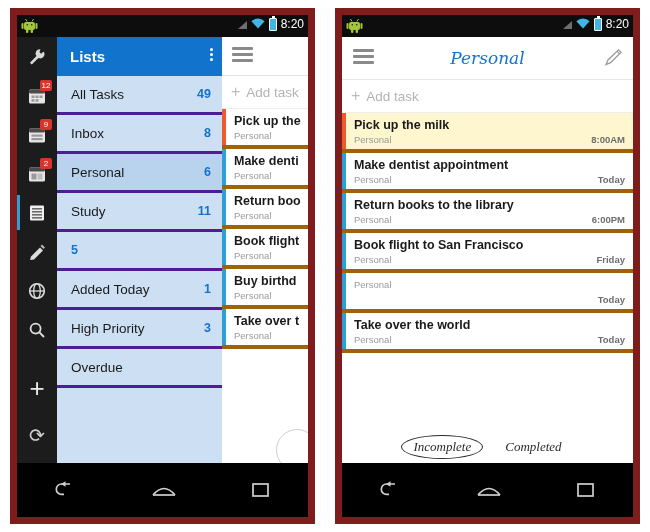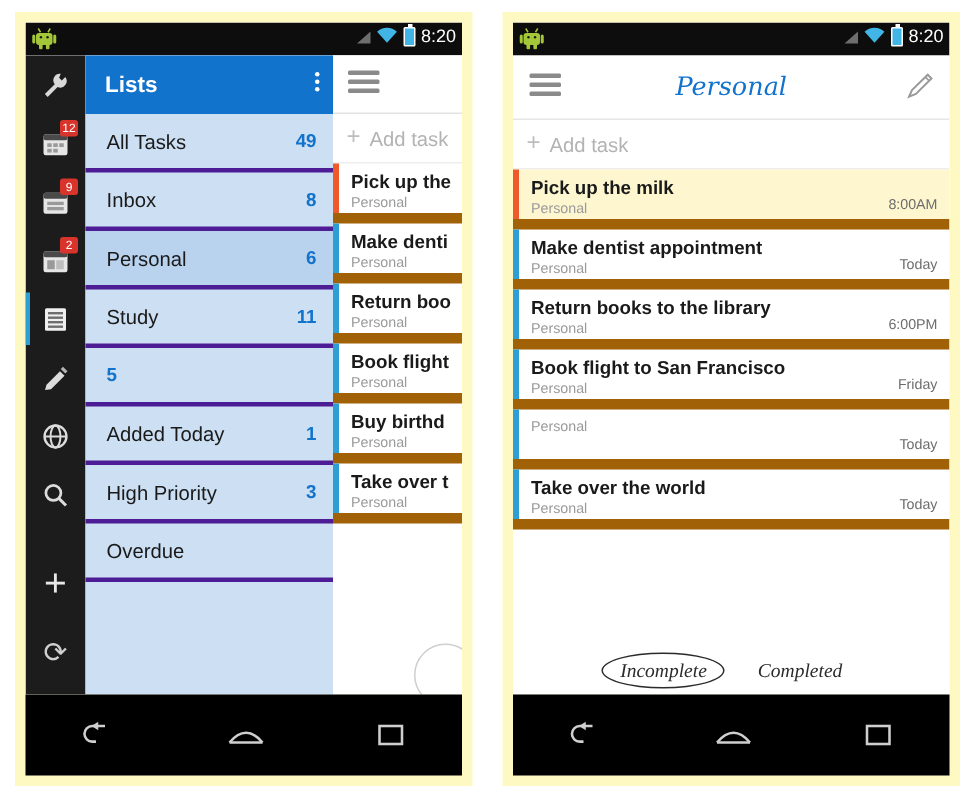--- a/index.html
+++ b/index.html
@@ -11,21 +11,21 @@
     overflow: hidden;
   }
   .stage { position: relative; width: 650px; height: 532px; background: #fff; }
 
   
   .phone {
     position: absolute;
     top: 8px;
     width: 305px;
     height: 516px;
-    background: #fef9c3;
+    background: #7f1d1d;
   }
   .phone.left { left: 10px; }
   .phone.right { left: 335px; }
 
   .screen {
     position: absolute;
     left: 7px; top: 7px;
     width: 291px;
     height: 448px;
     background: #fff;
@@ -183,34 +183,34 @@
     display: flex; align-items: center;
     color: #b3b3b3; font-size: 13.5px;
     padding-left: 9px;
     border-bottom: 1px solid #ededed;
   }
   .addtask .plus { font-size: 16px; margin-right: 6px; color: #bdbdbd; }
 
   .task {
     position: relative;
     height: 40px;
-    border-bottom: 7px solid #a16207;
+    border-bottom: 4px solid #a16207;
     padding: 5px 8px 0 12px;
   }
   .task .bar {
     position: absolute; left: 0; top: 0; bottom: 0; width: 4px;
     background: #2e9fd4;
   }
   .task.accent .bar { background: #f0592b; }
   .task.highlight { background: #fdf6cf; }
   .task .t1 { font-size: 12.5px; color: #1a1a1a; font-weight: bold; line-height: 15px; white-space: nowrap; }
   .task .t2 { font-size: 9.5px; color: #9a9a9a; line-height: 13px; }
   .task .when {
     position: absolute; right: 8px; bottom: 4px;
-    font-size: 9.5px; color: #6d6d6d; font-weight: normal;
+    font-size: 9.5px; color: #6d6d6d; font-weight: bold;
   }
   .tag {
     display: inline-block;
     background: #cfe5f6; color: #2f7fc1;
     font-size: 9px; padding: 1px 4px; border-radius: 2px;
     vertical-align: 2px; margin-left: 4px; font-weight: normal;
   }
 
   
   .full { position: relative; height: 426px; background: #fff; }

